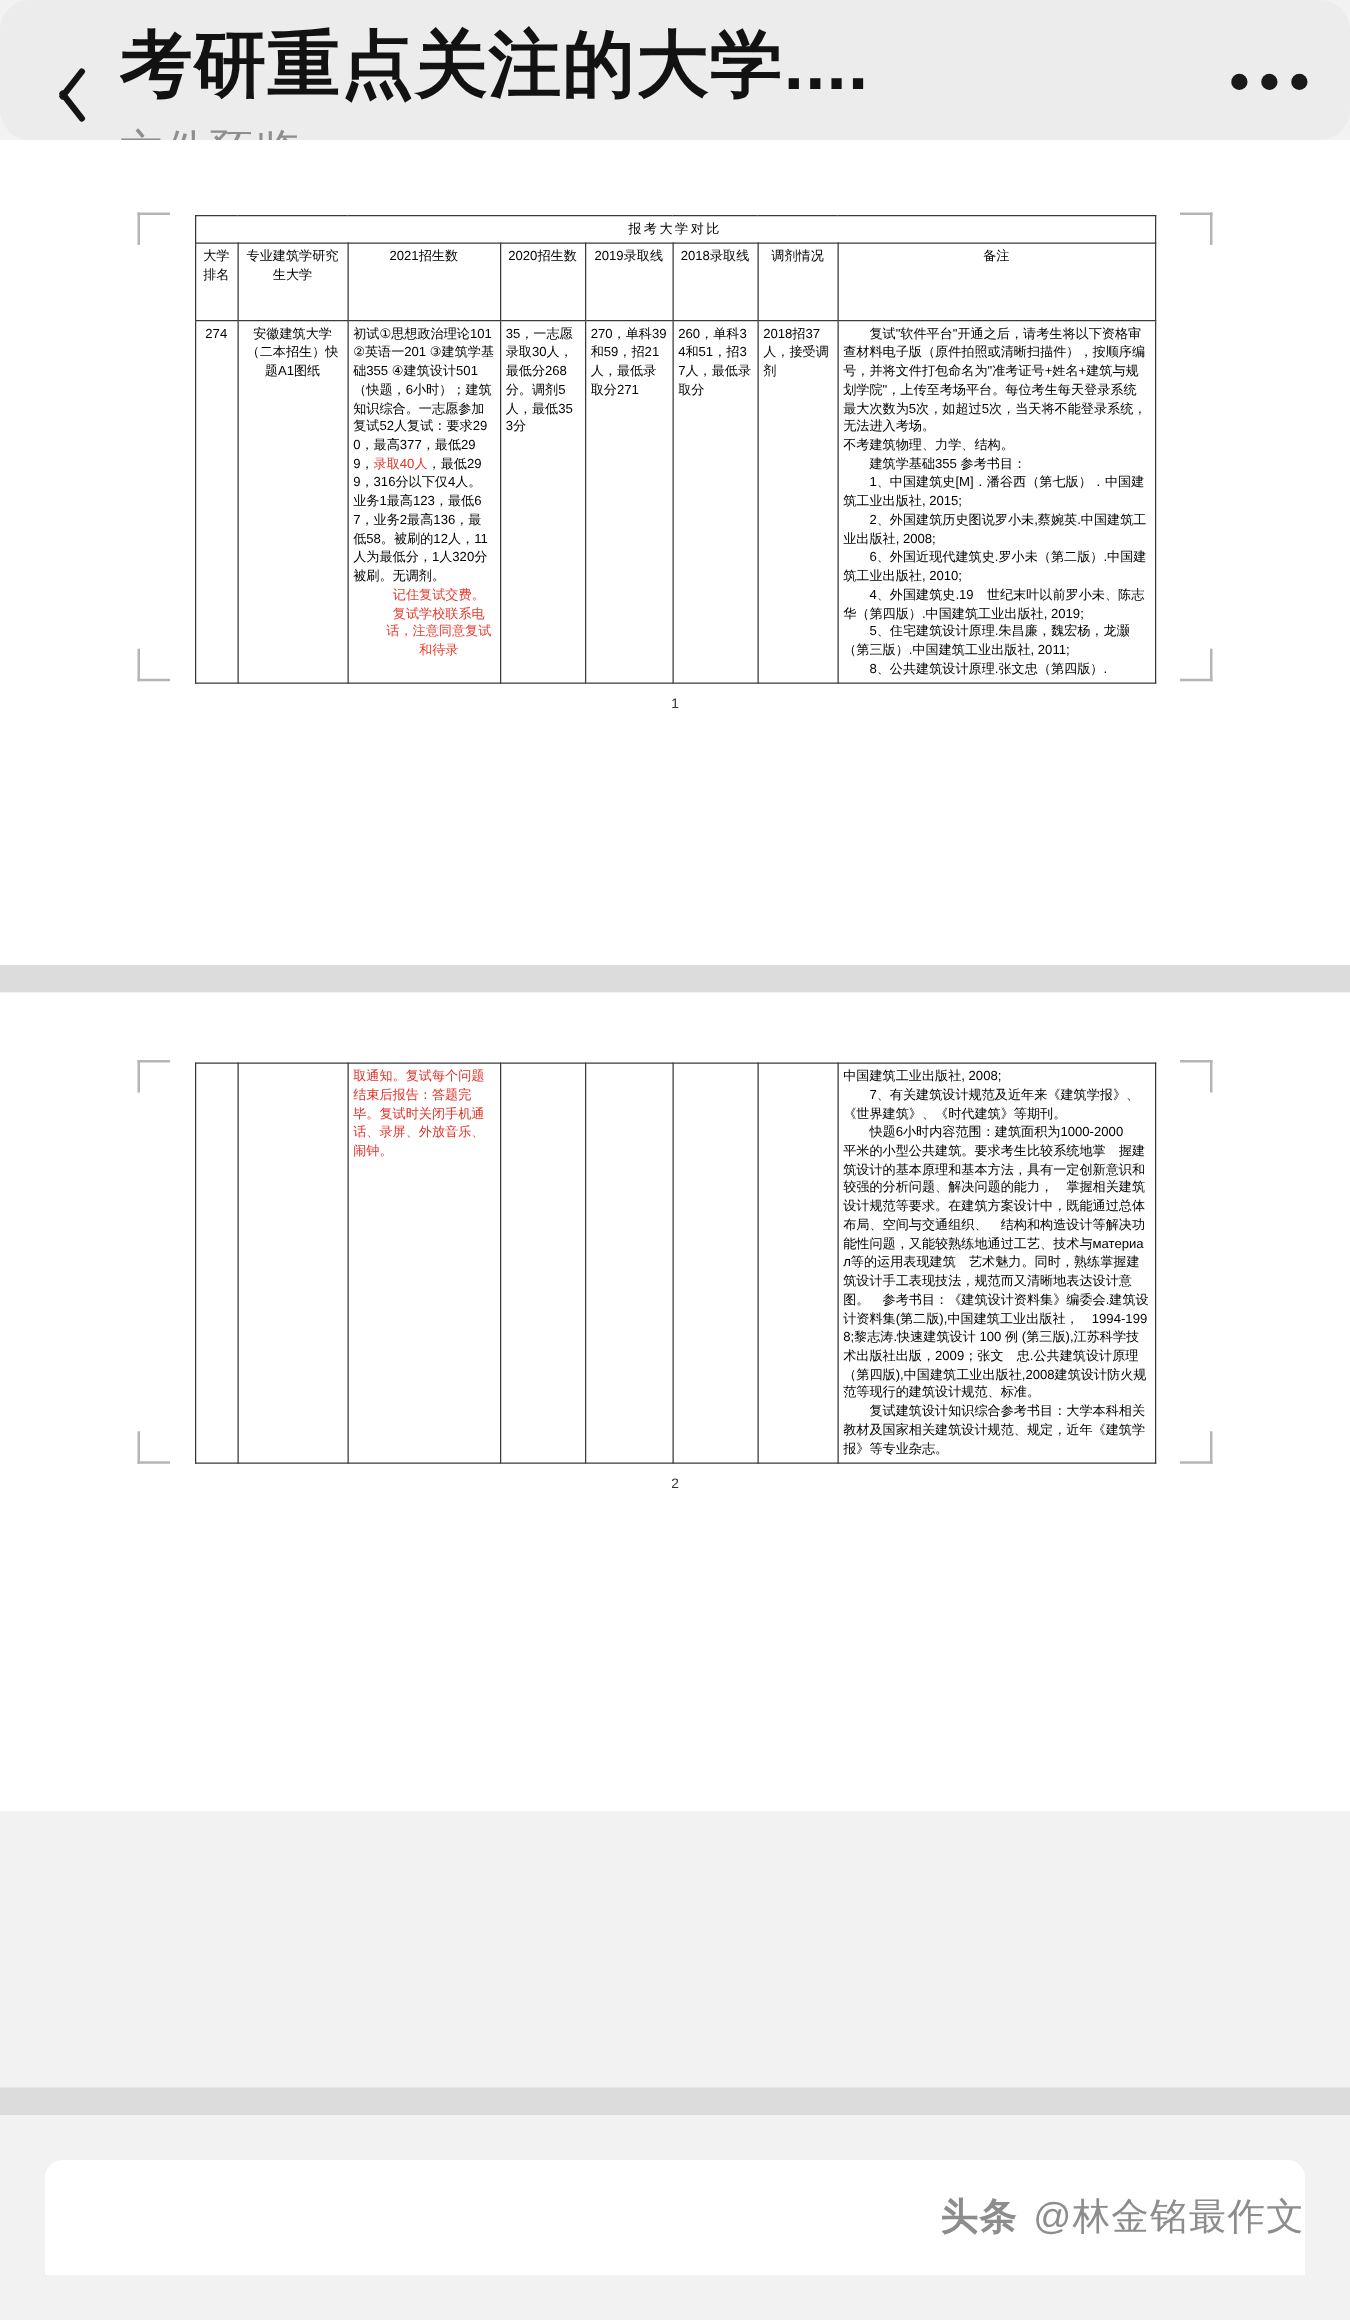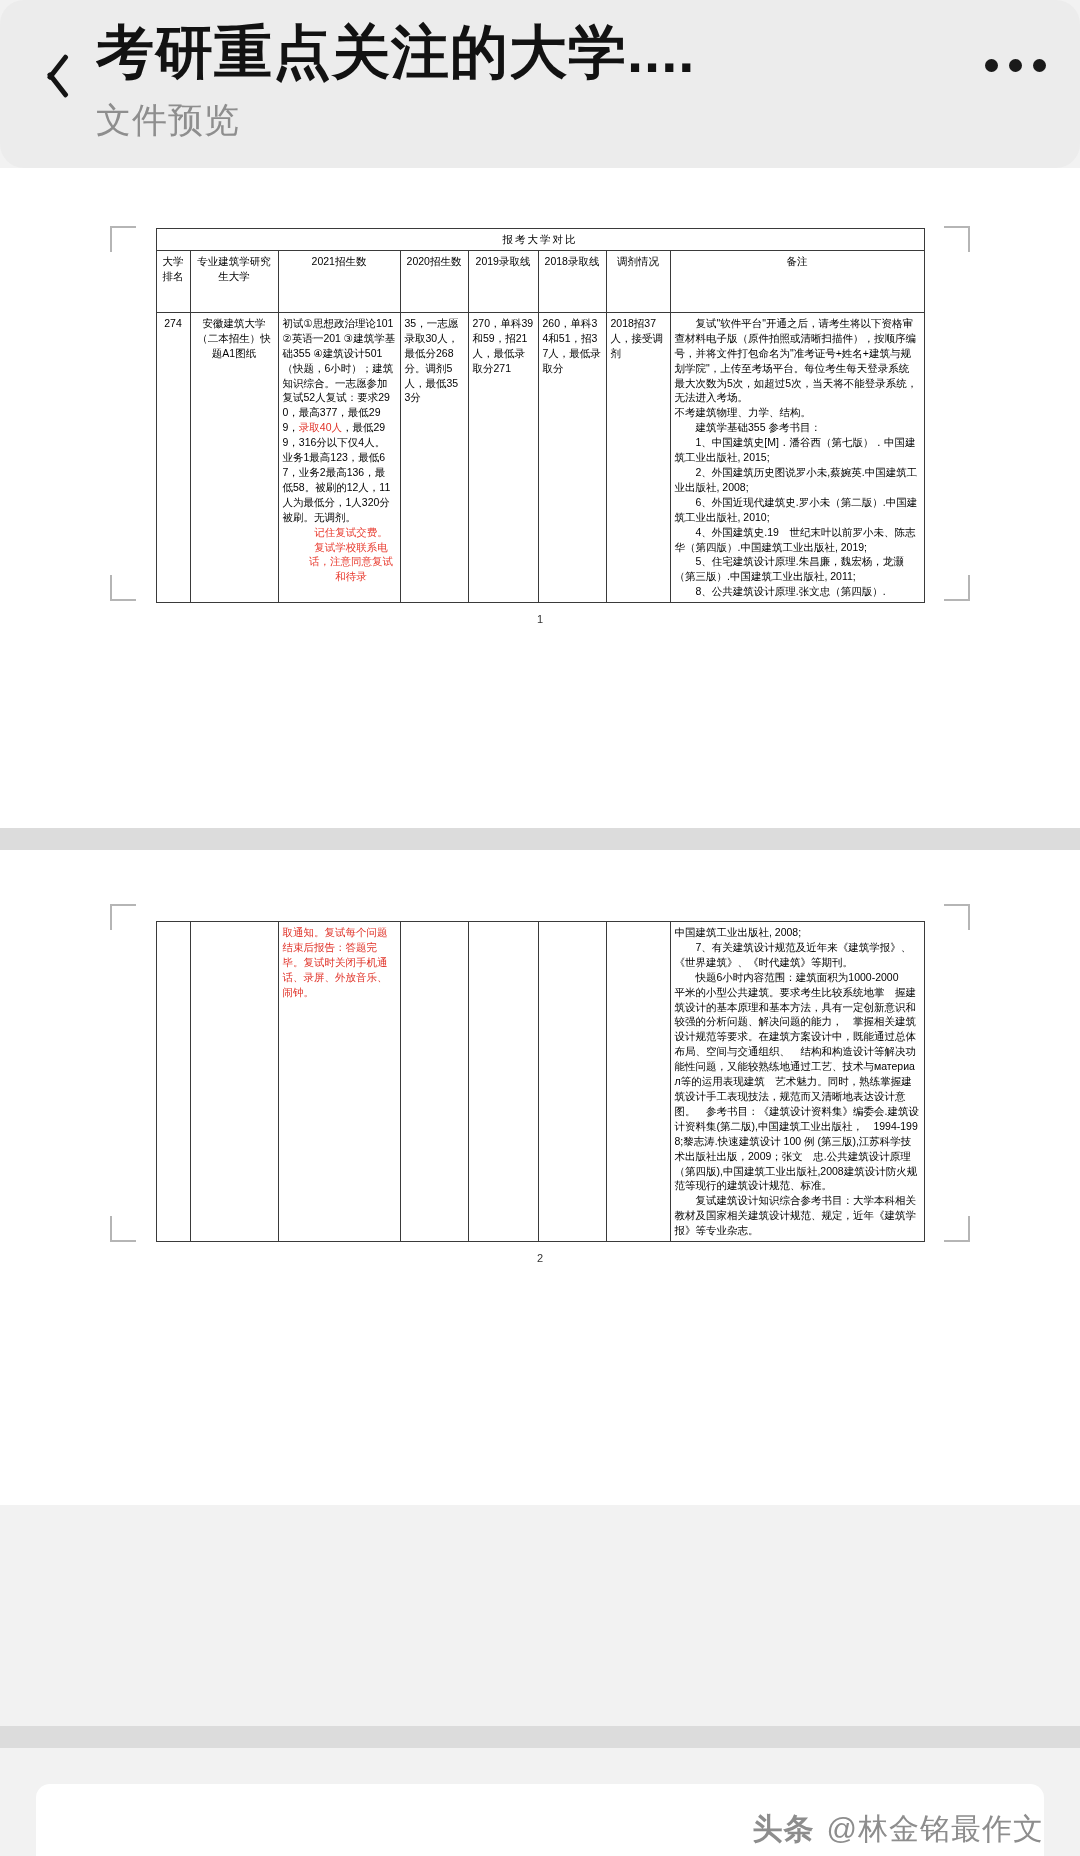--- a/index.html
+++ b/index.html
@@ -8,21 +8,21 @@
     height: 1856px;
     background: #f2f2f2;
     font-family: "Liberation Sans", "DejaVu Sans", sans-serif;
     overflow: hidden;
   }
 
   
   .appbar {
     position: relative;
     width: 1080px;
-    height: 168px;
+    height: 112px;
     background: #ececec;
     display: flex;
     align-items: flex-start;
     border-radius: 24px;
   }
   .back-btn {
     width: 96px;
     height: 148px;
     display: flex;
     align-items: center;
@@ -274,21 +274,21 @@
       </tbody>
         </table>
 
       <div class="pagenum">1</div>
     </div>
   </div>
 
   <div class="gap"></div>
 
   <div class="page page2">
-    <div class="sheet" style="padding-top:71px;">
+    <div class="sheet" style="padding-top:56px;">
       <span class="crop tl" style="left:0;top:54px;"></span>
       <span class="crop tr" style="right:0;top:54px;"></span>
       <span class="crop bl" style="left:0;bottom:22px;"></span>
       <span class="crop br" style="right:0;bottom:22px;"></span>
 
       <table class="doc">
         <colgroup>
           <col class="c-rank">
             <col class="c-uni">
             <col class="c-2021">

